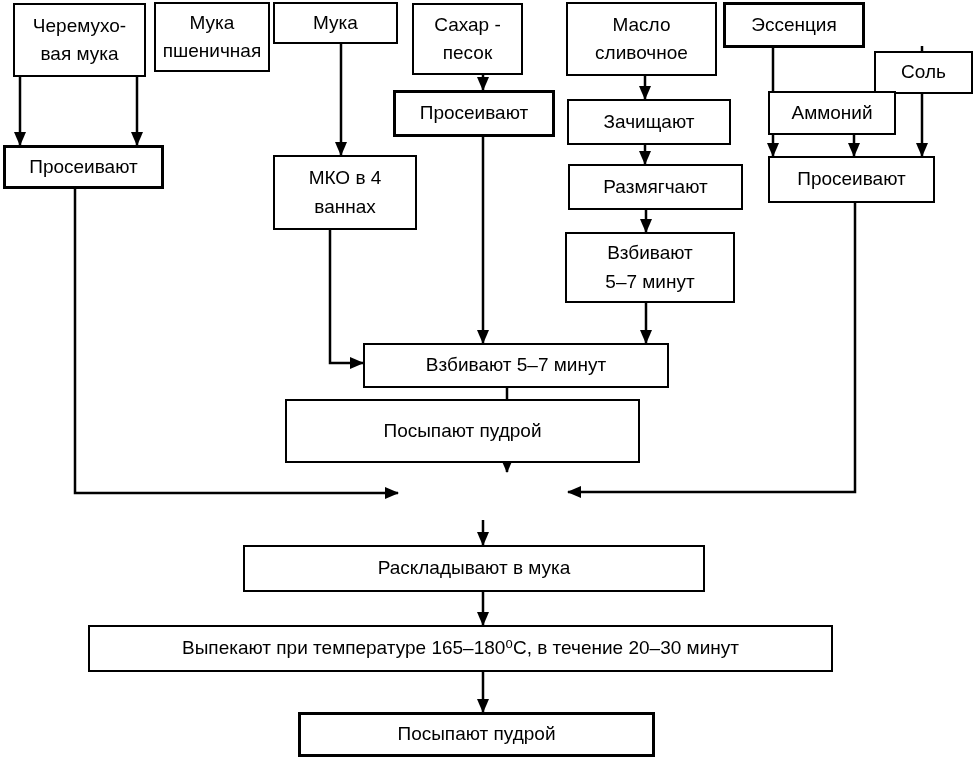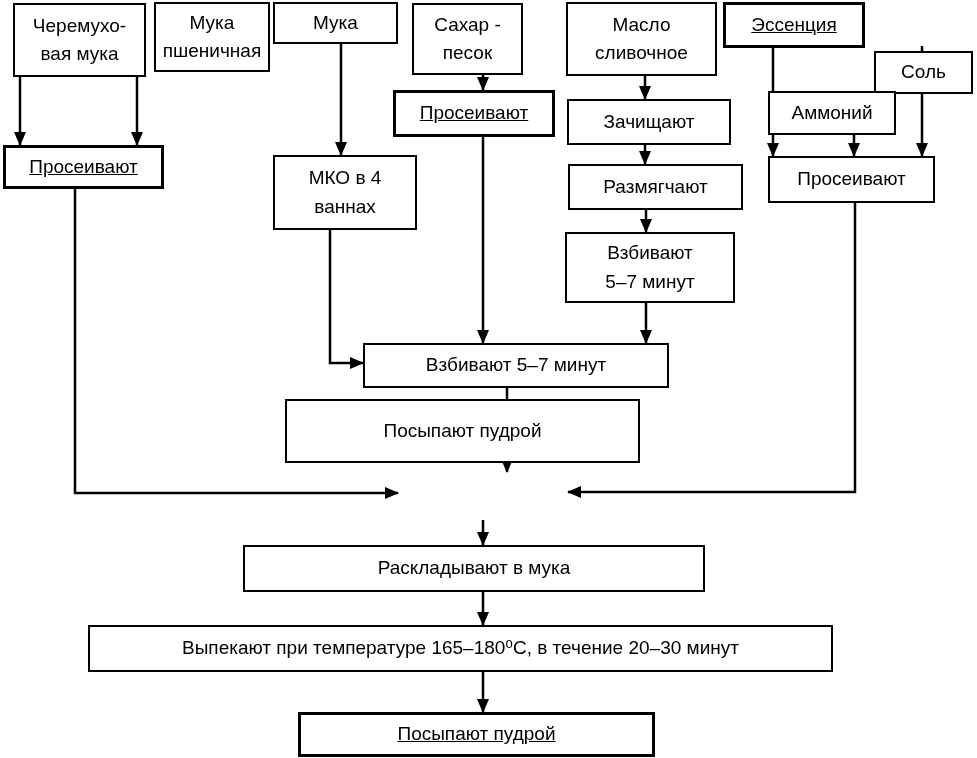--- a/index.html
+++ b/index.html
@@ -33,21 +33,21 @@
     justify-content: center;
     text-align: center;
     font-size: 19px;
     line-height: 1.5;
   }
   .box .lbl {
     white-space: pre-line;
     display: block;
     padding: 0 4px;
   }
-  .b3 { border-width: 3px; text-decoration: underline; }
+  .b3 { border-width: 3px; }
 
   
   .n-cher      { left: 13px;  top: 3px;   width: 133px; height: 74px; }
   .n-wheat     { left: 154px; top: 2px;   width: 116px; height: 70px; }
   .n-egg       { left: 273px; top: 2px;   width: 125px; height: 42px; }
   .n-sugar     { left: 412px; top: 3px;   width: 111px; height: 72px; }
   .n-sugarsift { left: 393px; top: 90px;  width: 162px; height: 47px; }
   .n-butter    { left: 566px; top: 2px;   width: 151px; height: 74px; }
   .n-clean     { left: 567px; top: 99px;  width: 164px; height: 46px; }
   .n-soften    { left: 568px; top: 164px; width: 175px; height: 46px; }

